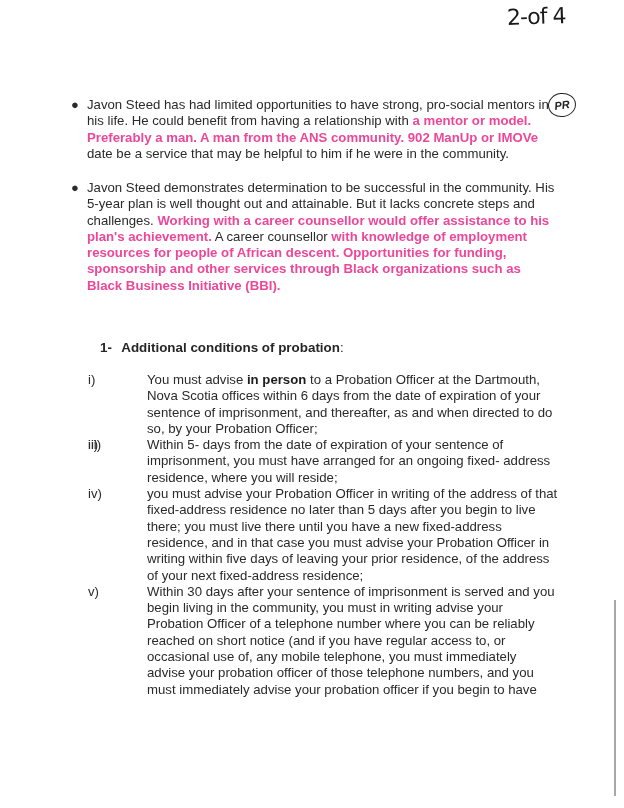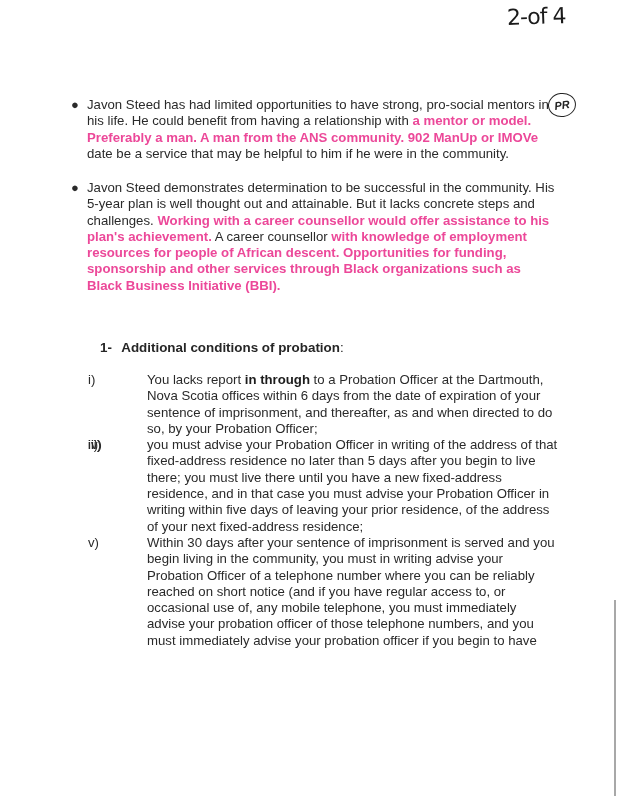--- a/index.html
+++ b/index.html
@@ -51,27 +51,28 @@
 </div>
 
 <div class="heading">
   <span class="num">1-</span>
   <span>Additional conditions of probation</span><span style="font-weight:normal">:</span>
 </div>
 
 <div class="conditions">
   <div class="cond">
     <span class="roman">i)</span>
-    <div><span>You lacks report </span><b>in through</b><span> to a Probation Officer at the Dartmouth, Nova Scotia offices within 6 days from the date of expiration of your sentence of imprisonment, and thereafter, as and when directed to do so, by your Probation Officer;</span></div>
+    <div><span>You must advise </span><b>in person</b><span> to a Probation Officer at the Dartmouth, Nova Scotia offices within 6 days from the date of expiration of your sentence of imprisonment, and thereafter, as and when directed to do so, by your Probation Officer;</span></div>
   </div>
   <div class="cond">
     <span class="roman">ii)</span>
   </div>
   <div class="cond">
     <span class="roman">iii)</span>
+    <div><span>Within 5- days from the date of expiration of your sentence of imprisonment, you must have arranged for an ongoing fixed- address residence, where you will reside;</span></div>
   </div>
   <div class="cond">
     <span class="roman">iv)</span>
     <div><span>you must  advise your Probation Officer in writing of the address of that fixed-address residence no later than 5 days after you begin to live there; you must live there until you have a new fixed-address residence, and in that case you must advise your Probation Officer in writing  within five days of leaving your prior residence, of the address of your next fixed-address residence;</span></div>
   </div>
   <div class="cond">
     <span class="roman">v)</span>
     <div><span>Within 30 days after your sentence of imprisonment is served and you begin living in the community, you must in writing advise your Probation Officer of a telephone number where you can be reliably reached on short notice (and if you have regular access to, or occasional use of, any mobile telephone, you must immediately advise your probation officer of those telephone numbers, and you must immediately advise your probation officer if you begin to have</span></div>
   </div>
 </div>

